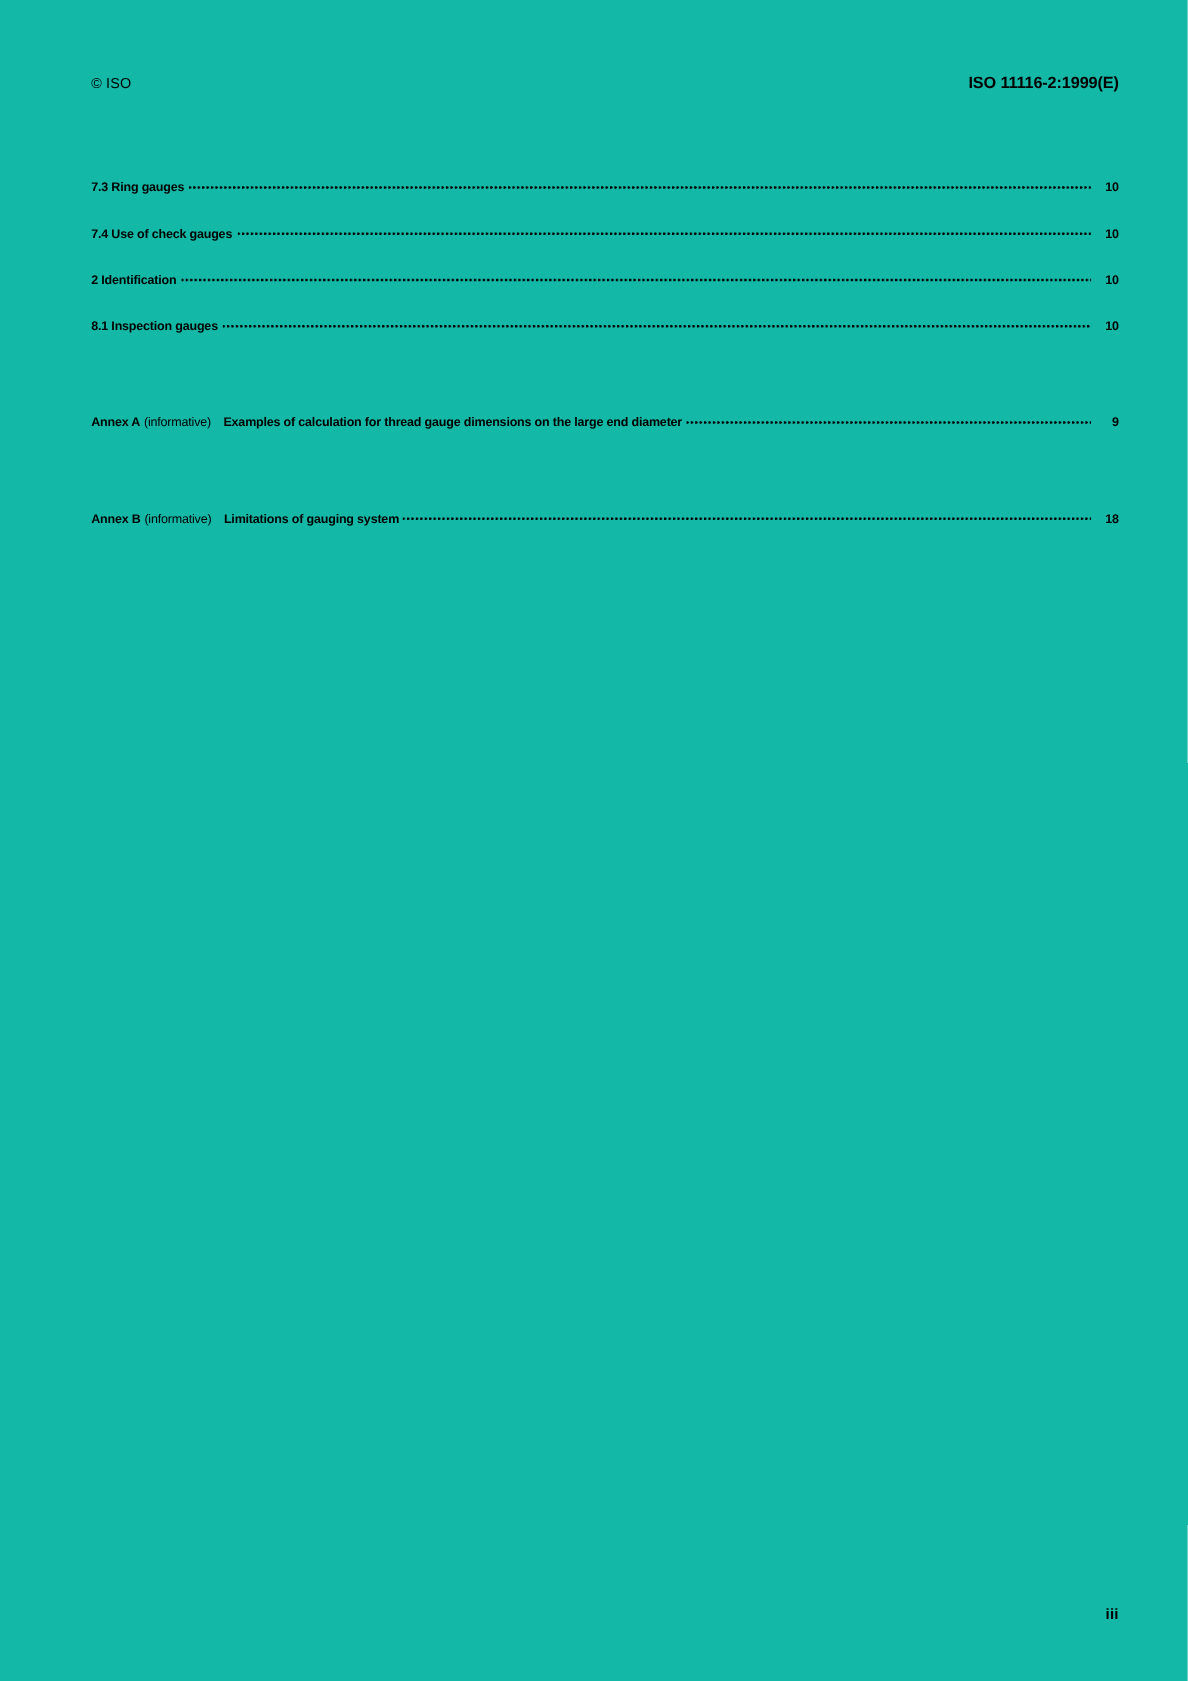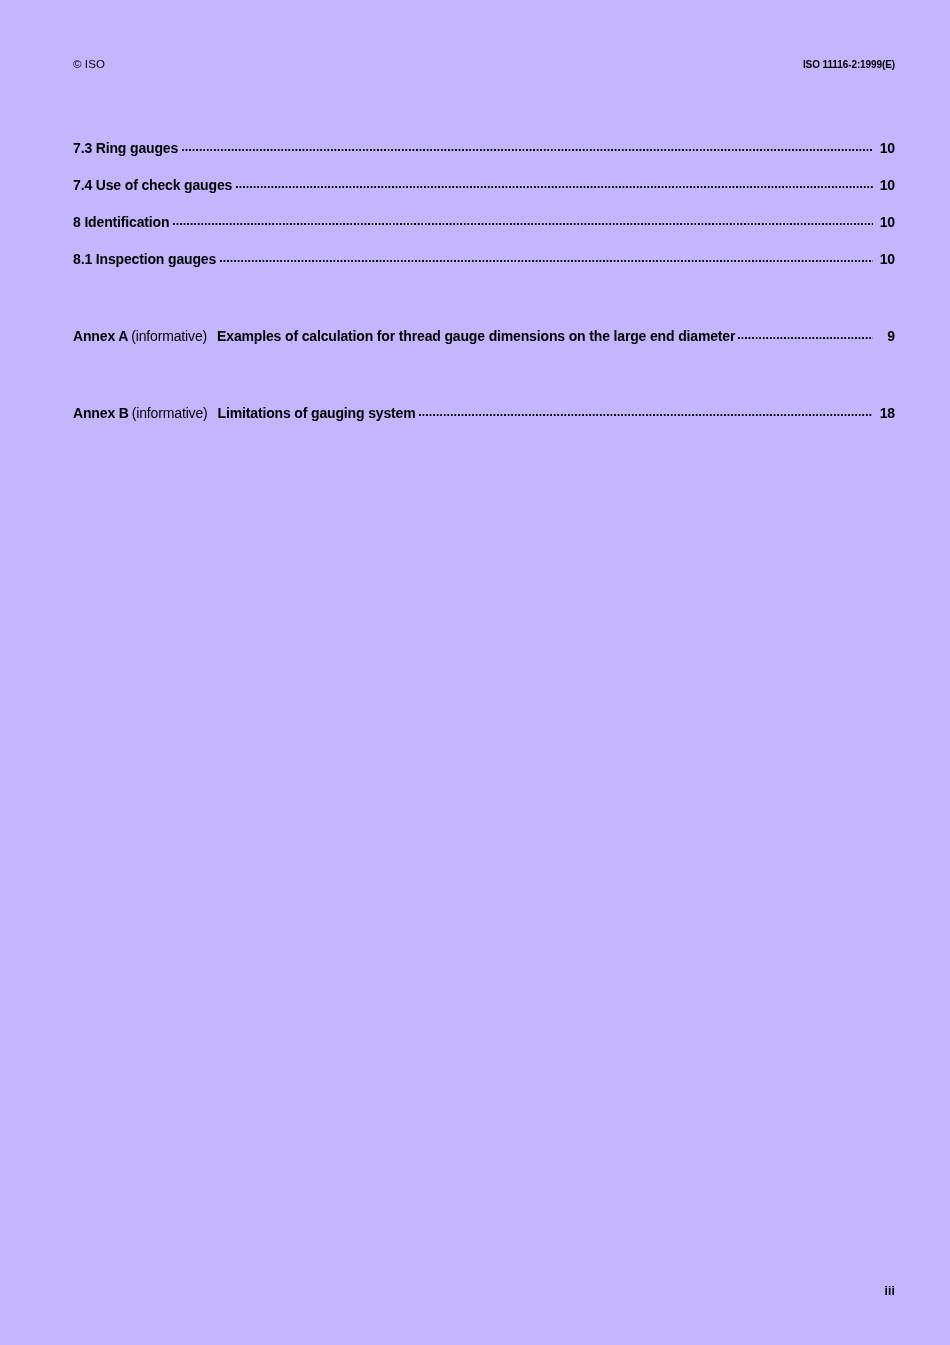--- a/index.html
+++ b/index.html
@@ -14,61 +14,61 @@
     font-family: "Liberation Sans", sans-serif;
     color: #000000;
     overflow: hidden;
   }
 
   .page {
     position: absolute;
     inset: 0;
     width: 950px;
     height: 1345px;
-    background: #c4b5fd;
+    background: #14b8a6;
   }
 
   
   .page-header {
     position: absolute;
     left: 73px;
     right: 55px;
     top: 58px;
     height: 20px;
     display: flex;
     align-items: baseline;
     justify-content: space-between;
   }
   .header-copyright {
     font-size: 11.5px;
     font-weight: normal;
     letter-spacing: 0.1px;
     white-space: nowrap;
   }
   .header-standard-ref {
-    font-size: 10px;
+    font-size: 13px;
     font-weight: bold;
     letter-spacing: -0.1px;
     white-space: nowrap;
   }
 
   
   .toc {
     position: absolute;
     left: 73px;
     top: 139px;
     width: 822px;
   }
 
   .toc-entry {
     display: flex;
     align-items: baseline;
     width: 100%;
     height: 37px;
-    font-size: 14px;
+    font-size: 10px;
     font-weight: bold;
     letter-spacing: -0.15px;
     white-space: nowrap;
   }
   .toc-entry.annex {
     height: 37px;
     margin-top: 40px;
   }
 
   .toc-label {
@@ -147,21 +147,21 @@
       <span class="toc-page">10</span>
     </div>
 
     <div class="toc-entry">
       <span class="toc-label">7.4 Use of check gauges</span>
       <span class="toc-leader"></span>
       <span class="toc-page">10</span>
     </div>
 
     <div class="toc-entry">
-      <span class="toc-label">8 Identification</span>
+      <span class="toc-label">2 Identification</span>
       <span class="toc-leader"></span>
       <span class="toc-page">10</span>
     </div>
 
     <div class="toc-entry">
       <span class="toc-label">8.1 Inspection gauges</span>
       <span class="toc-leader"></span>
       <span class="toc-page">10</span>
     </div>
 

